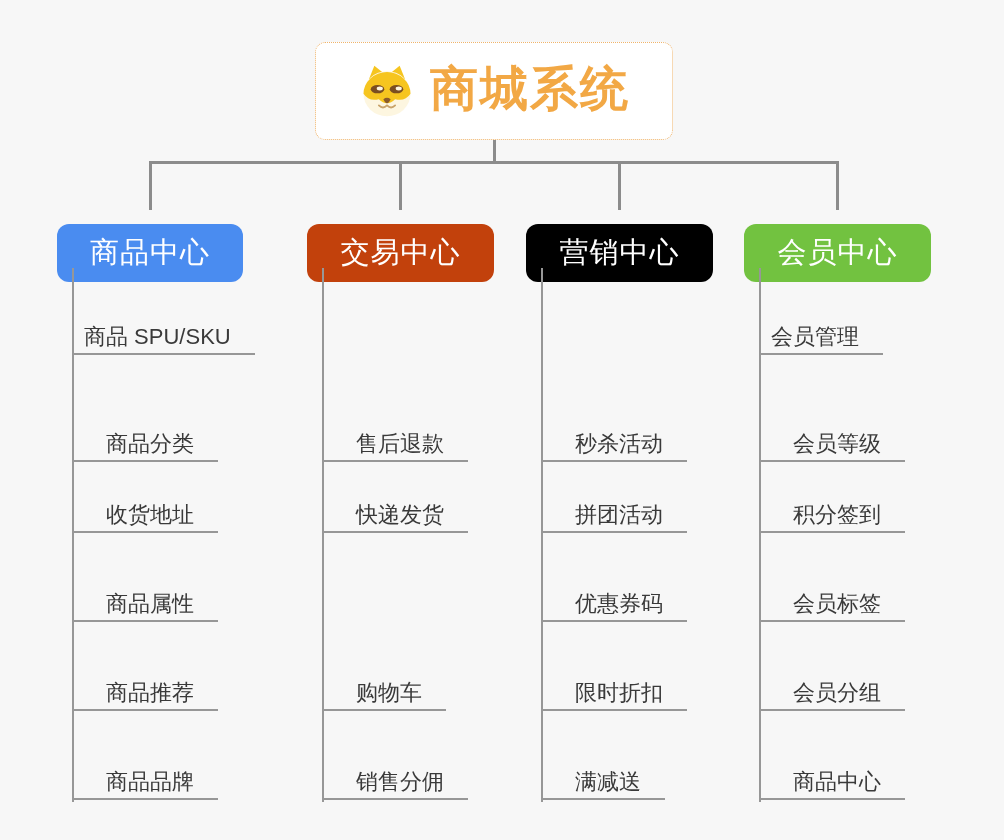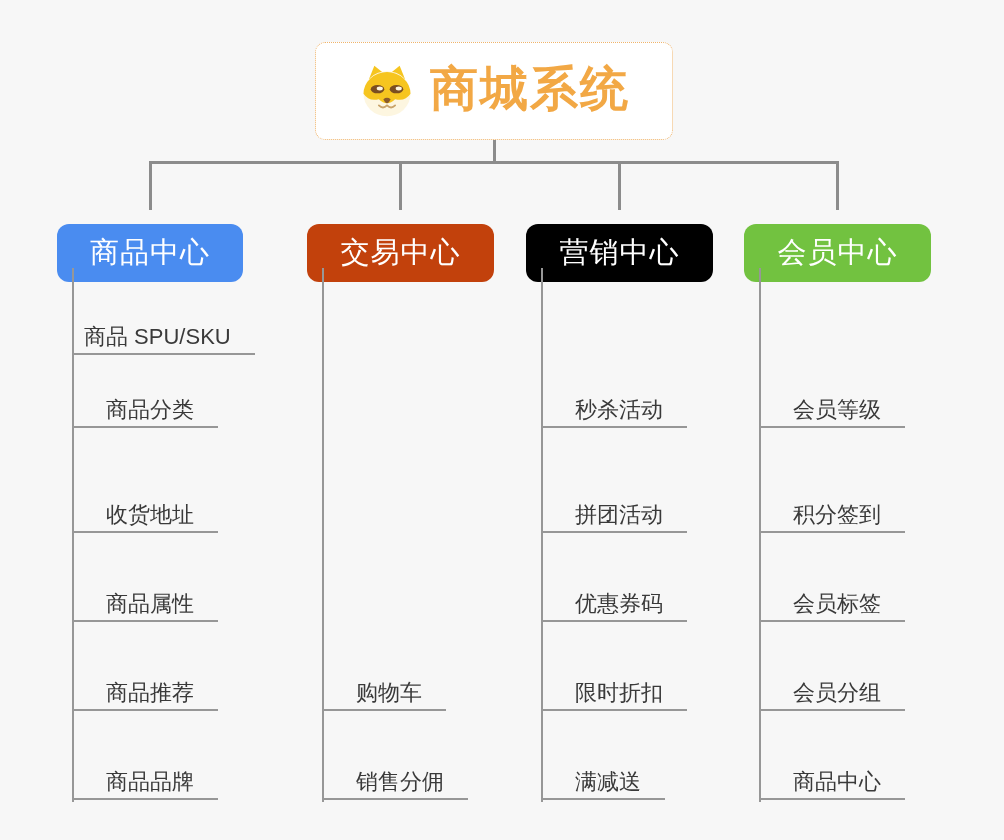--- a/index.html
+++ b/index.html
@@ -81,21 +81,21 @@
     border-bottom: 2px solid #979797;
     padding: 0 24px 5px 34px;
     white-space: nowrap;
     display: flex;
     align-items: flex-end;
     font-size: 22px;
     color: #3a3a3a;
     line-height: 1;
   }
   .item-1 { top: 105px; padding-left: 12px; }
-  .item-2 { top: 178px; }
+  .item-2 { top: 212px; }
   .item-3 { top: 283px; }
   .item-4 { top: 372px; }
   .item-5 { top: 461px; }
   .item-6 { top: 550px; }
 </style>
 </head>
 <body>
 
 <div class="root-node" style="border-color: rgb(240, 180, 106);">
   <svg class="root-icon" viewBox="0 0 64 62" aria-hidden="true">
@@ -133,35 +133,38 @@
   <div class="branch-item item-2">商品分类</div>
   <div class="branch-item item-3">收货地址</div>
   <div class="branch-item item-4">商品属性</div>
   <div class="branch-item item-5">商品推荐</div>
   <div class="branch-item item-6">商品品牌</div>
 </div>
 
 <div class="branch branch-2">
   <div class="branch-header" style="background: #c2410c;">交易中心</div>
   <div class="branch-vline"></div>
+  <div class="branch-item item-2">售后退款</div>
+  <div class="branch-item item-3">快递发货</div>
   <div class="branch-item item-5">购物车</div>
   <div class="branch-item item-6">销售分佣</div>
 </div>
 
 <div class="branch branch-3">
   <div class="branch-header" style="background: #000000;">营销中心</div>
   <div class="branch-vline"></div>
   <div class="branch-item item-2">秒杀活动</div>
   <div class="branch-item item-3">拼团活动</div>
   <div class="branch-item item-4">优惠券码</div>
   <div class="branch-item item-5">限时折扣</div>
   <div class="branch-item item-6">满减送</div>
 </div>
 
 <div class="branch branch-4">
   <div class="branch-header" style="background: rgb(114, 194, 64);">会员中心</div>
   <div class="branch-vline"></div>
+  <div class="branch-item item-1">会员管理</div>
   <div class="branch-item item-2">会员等级</div>
   <div class="branch-item item-3">积分签到</div>
   <div class="branch-item item-4">会员标签</div>
   <div class="branch-item item-5">会员分组</div>
   <div class="branch-item item-6">商品中心</div>
 </div>
 
 </body></html>

